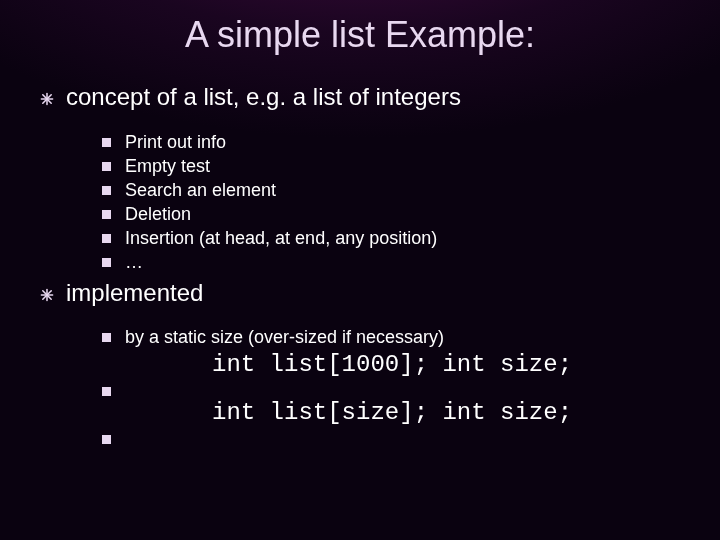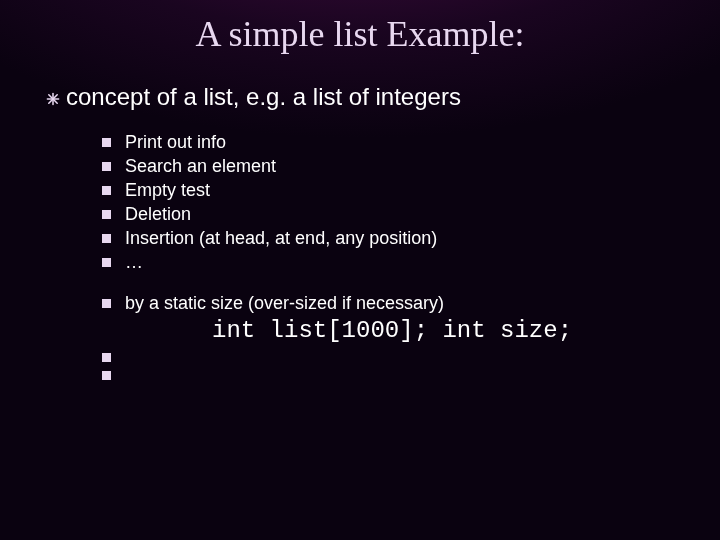--- a/index.html
+++ b/index.html
@@ -20,33 +20,32 @@
     box-sizing: border-box;
   }
   .title {
     text-align: center;
     font-size: 36px;
     line-height: 1.15;
     color: #e8d8f0;
     font-weight: normal;
     padding-top: 14px;
     padding-bottom: 22px;
-    font-family: Liberation Serif, serif;
+    font-family: Liberation Sans, sans-serif;
   }
   .content {
     font-family: Arial, Helvetica, sans-serif;
     color: #fff;
     padding-left: 40px;
   }
   .l1 {
     font-size: 24px;
     margin: 6px 0 4px 0;
     display: flex;
     align-items: flex-start;
-    text-align: center;
   }
   .l1 .bullet {
     width: 26px;
     flex: 0 0 26px;
     display: inline-block;
     line-height: 1.1;
     padding-top: 2px;
   }
   .l1 .text {
     display: inline-block;
@@ -111,51 +110,65 @@
       <span class="text">concept of a list, e.g. a list of integers</span>
     </div>
 
     <div class="sub">
       <div class="l2">
         <span class="sq"></span>
         <span class="text">Print out info</span>
       </div>
       <div class="l2">
         <span class="sq"></span>
-        <span class="text">Search an element</span>
+        <span class="text">Empty test</span>
       </div>
       <div class="l2">
         <span class="sq"></span>
-        <span class="text">Empty test</span>
+        <span class="text">Search an element</span>
       </div>
       <div class="l2">
         <span class="sq"></span>
         <span class="text">Deletion</span>
       </div>
       <div class="l2">
         <span class="sq"></span>
         <span class="text">Insertion (at head, at end, any position)</span>
       </div>
       <div class="l2">
         <span class="sq"></span>
         <span class="text">…</span>
       </div>
     </div>
 
+    <div class="l1">
+      <span class="bullet asterisk-icon">
+        <svg viewBox="0 0 20 20">
+            <g stroke="#e8d8f0" stroke-width="2.2" stroke-linecap="round">
+          <line x1="10" y1="2" x2="10" y2="18"></line>
+          <line x1="2" y1="10" x2="18" y2="10"></line>
+          <line x1="4" y1="4" x2="16" y2="16"></line>
+          <line x1="16" y1="4" x2="4" y2="16"></line>
+        </g>
+          </svg>
+      </span>
+      <span class="text">implemented</span>
+    </div>
 
     <div class="sub">
       <div class="l2">
         <span class="sq"></span>
         <span class="text">by a static size (over-sized if necessary)</span>
       </div>
       <div class="code-line">int list[1000]; int size;</div>
 
       <div class="l2">
         <span class="sq"></span>
       </div>
+      <div class="code-line">int list[size]; int size;</div>
 
       <div class="l2">
         <span class="sq"></span>
       </div>
     </div>
 
   </div>
 </div>
 
 </body></html>

